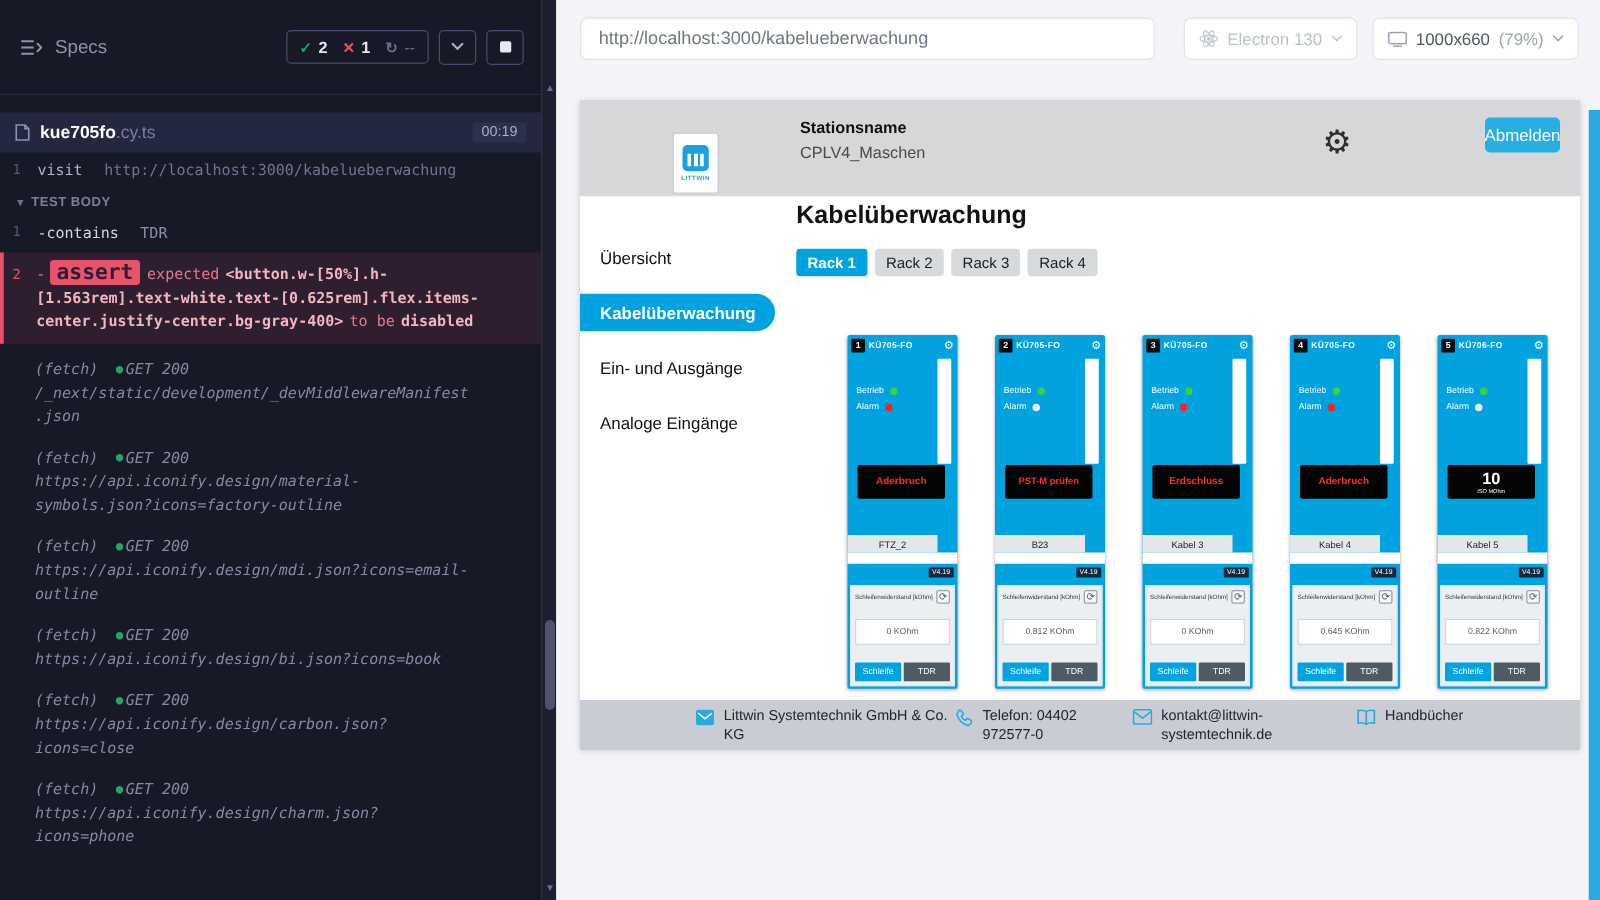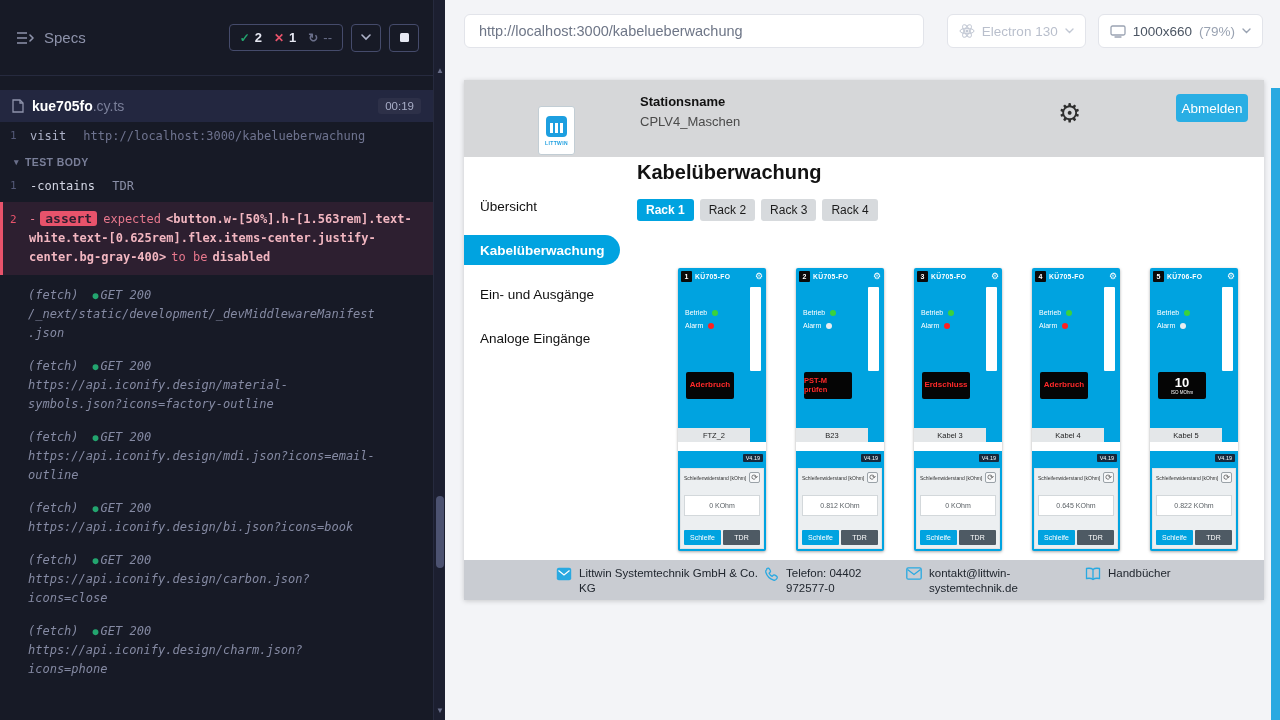--- a/index.html
+++ b/index.html
@@ -29,21 +29,21 @@
   .cmd-row .num { position:absolute; left:10px; color:#545977; font-size:11px; }
   .cmd { color:#aeb3c9; margin-right:10px; }
   .cmd.light { color:#d3d6e4; }
   .arg { color:#6f7490; }
   .arg.dim { color:#8b90a8; }
   .section-row { display:flex; align-items:center; gap:6px; padding:8px 14px 6px 14px; color:#7a7f99; font-size:10.5px; font-weight:bold; letter-spacing:.4px; font-family:"Liberation Sans",sans-serif; cursor:pointer; }
   .section-row .chev { font-size:9px; color:#6a6f8a; }
   .assert-row { position:relative; margin:4px 0; background:#2d1f30; border-left:3px solid #e8536b; padding:7px 14px 8px 26px; line-height:19px; overflow-wrap:break-word; cursor:pointer; }
   .assert-row .num { position:absolute; left:7px; top:8px; color:#e8536b; font-size:11px; }
   .assert-dash { color:#e8788d; margin-right:4px; }
-  .assert-badge { background:#e8536b; color:#2d1f30; font-weight:bold; padding:0 5px; border-radius:3px; margin-right:6px; font-size:13px; }
+  .assert-badge { background:#e8536b; color:#2d1f30; font-weight:bold; padding:0 5px; border-radius:3px; margin-right:6px; font-size:17px; }
   .assert-exp { color:#e8788d; margin-right:5px; }
   .assert-sel { color:#f2b6c0; font-weight:bold; margin-right:5px; }
   .fetch-row { position:relative; padding:7px 16px 7px 28px; font-style:italic; color:#858aa3; line-height:19px; cursor:pointer; }
   .fetch-line1 { display:flex; align-items:flex-start; }
   .fetch-label { margin-right:14px; }
   .dot-green { color:#23a56f; font-style:normal; font-size:10px; margin-right:2px; }
   .fetch-url { overflow-wrap:break-word; max-width:352px; }
 
   .next-test { position:absolute; left:0; top:648px; width:433px; height:30px; border-top:1px solid #262a3e; border-bottom:1px solid #262a3e; display:flex; align-items:center; gap:10px; padding:0 14px; background:#171a26; }
   .collapse-ic { width:13px; height:13px; border:1.5px solid #a9aec6; border-radius:3px; position:relative; flex:none; }
@@ -71,21 +71,21 @@
   .app-header { position:relative; height:77px; background:#d6d7d9; }
   .logo-box { position:absolute; left:74px; top:26px; width:37px; height:49px; background:#fff; border:1px solid #c2cdd4; border-radius:3px; display:flex; flex-direction:column; align-items:center; justify-content:center; gap:3px; }
   .logo-mark { width:21px; height:21px; background:#1d9fe0; border-radius:4px; position:relative; }
   .logo-mark::after { content:""; position:absolute; left:4px; bottom:4px; width:13px; height:10px;
      background:linear-gradient(90deg,#fff 0 3px,transparent 3px 5px,#fff 5px 8px,transparent 8px 10px,#fff 10px 13px); }
   .logo-text { font-size:5px; font-weight:bold; color:#1d9fe0; letter-spacing:.4px; }
   .station-block { position:absolute; left:176px; top:14px; }
   .station-label { font-size:13px; font-weight:bold; color:#111; }
   .station-value { font-size:13px; color:#4a4a4a; margin-top:5px; }
   .header-gear { position:absolute; left:594px; top:20px; font-size:26px; color:#2f2f2f; cursor:pointer; line-height:1; }
-  .logout-btn { position:absolute; right:16px; top:14px; width:72px; height:28px; background:#29aee4; color:#fff; font-size:13.5px; border:none; border-radius:4px; display:flex; align-items:center; justify-content:center; cursor:pointer; }
+  .logout-btn { position:absolute; right:16px; top:14px; width:60px; height:28px; background:#29aee4; color:#fff; font-size:13.5px; border:none; border-radius:4px; display:flex; align-items:center; justify-content:center; cursor:pointer; }
 
   .app-body { display:flex; height:403px; }
   .sidebar { width:156px; padding-top:34px; flex:none; }
   .nav-item { height:30px; display:flex; align-items:center; padding-left:16px; font-size:13.5px; color:#101010; margin-bottom:14px; cursor:pointer; white-space:nowrap; }
   .nav-item.active { background:#00a3e0; color:#fff; font-weight:bold; border-radius:0 15px 15px 0; }
 
   .main { flex:1; padding:4px 0 0 17px; }
   .page-title { font-size:20px; font-weight:bold; color:#121212; }
   .tabs { display:flex; gap:6px; margin-top:15px; }
   .tab { height:22px; padding:0 9px; display:flex; align-items:center; font-size:12px; background:#d7dadd; color:#1c1c1c; border-radius:3px; cursor:pointer; }
@@ -94,21 +94,21 @@
   .cards { display:flex; gap:30px; margin-top:47px; padding-left:41px; }
   .card { position:relative; width:88px; height:283px; background:#00a3e0; border-radius:2px; box-shadow:0 1px 3px rgba(0,0,0,.35); color:#fff; flex:none; }
   .card-head { position:absolute; top:0; left:0; right:0; height:16px; display:flex; align-items:center; padding:2px 3px; }
   .card-num { width:11px; height:11px; background:#0a0a0a; color:#fff; font-size:7px; font-weight:bold; display:flex; align-items:center; justify-content:center; border-radius:1px; margin-right:3px; flex:none; }
   .card-model { font-size:6.8px; font-weight:bold; letter-spacing:.3px; flex:1; }
   .card-gear { font-size:9px; line-height:1; cursor:pointer; }
   .led-panel { position:absolute; top:19px; right:5px; width:11px; height:84px; background:#fff; border-radius:1px; }
   .io-row { position:absolute; left:7px; display:flex; align-items:center; gap:5px; font-size:7px; }
   .io-row.betrieb { top:41px; } .io-row.alarm { top:54px; }
   .dot { width:6px; height:6px; border-radius:50%; flex:none; }
-  .status-btn { position:absolute; top:104px; left:8px; width:48px; height:27px; background:#050505; border-radius:2px; display:flex; flex-direction:column; align-items:center; justify-content:center; cursor:pointer; }
+  .status-btn { position:absolute; top:104px; left:8px; width:70px; height:27px; background:#050505; border-radius:2px; display:flex; flex-direction:column; align-items:center; justify-content:center; cursor:pointer; }
   .status-main { font-weight:bold; line-height:1.1; }
   .status-sub { font-size:4.5px; color:#fff; }
   .status-sub:empty { display:none; }
   .cable-strip { position:absolute; top:160px; left:0; right:16px; height:14px; background:#e4e7e9; color:#1e1e1e; font-size:7.5px; display:flex; align-items:center; justify-content:center; }
   .white-row { position:absolute; top:174px; left:0; right:0; height:9px; background:#fff; }
   .ver-row { position:absolute; top:183px; left:0; right:0; height:13px; display:flex; justify-content:flex-end; align-items:center; padding-right:3px; }
   .ver-badge { background:#15293d; color:#fff; font-size:5.5px; padding:1px 3px; border-radius:1px; }
   .card-lower { position:absolute; top:200px; left:2px; right:2px; bottom:2px; background:#eceff1; border:1px solid #dfe3e6; padding:3px; }
   .res-head { display:flex; justify-content:space-between; align-items:center; }
   .res-label { font-size:5px; color:#333; }

